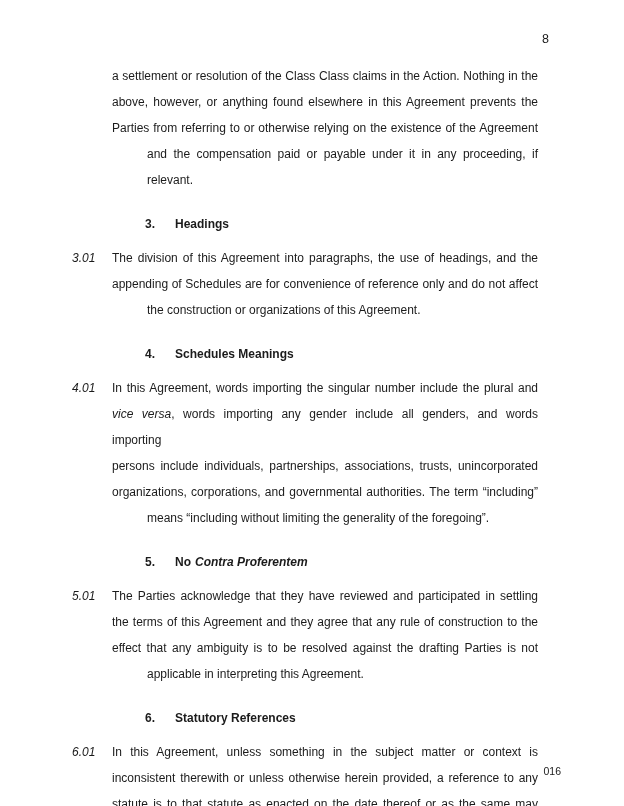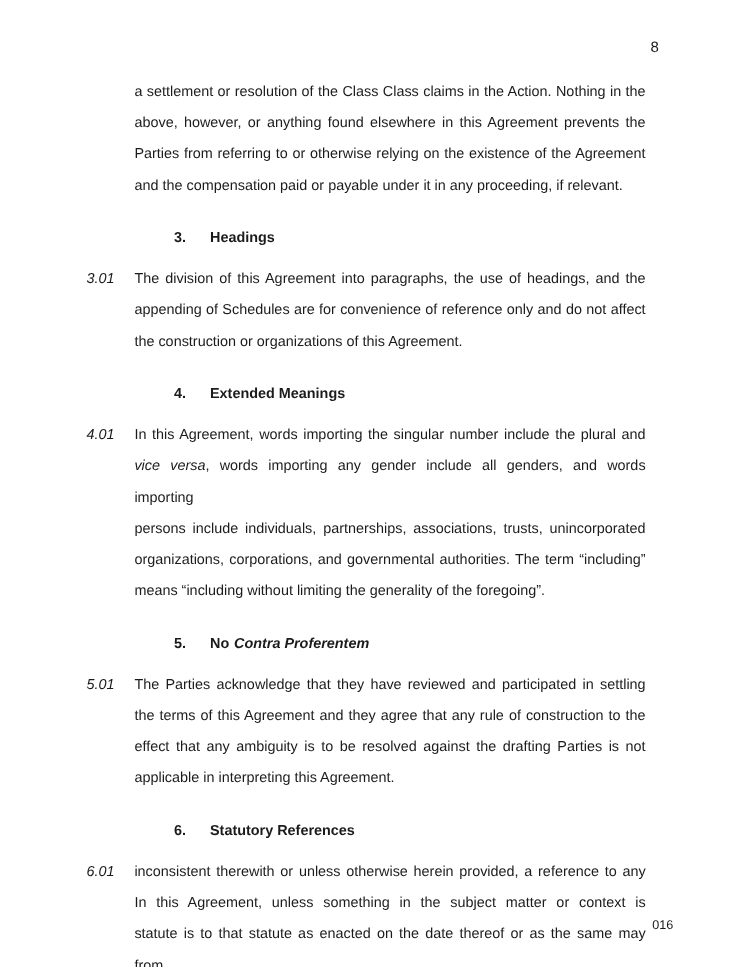--- a/index.html
+++ b/index.html
@@ -34,21 +34,21 @@
     top: 63px;
     width: 426px;
   }
   .line {
     font-size: 12px;
     line-height: 26px;
     text-align: justify;
     text-align-last: justify;
     white-space: normal;
   }
-  .line.last { text-align-last: left; }
+  .line.last { text-align-last: left; margin-left: 35px; }
   .it { font-style: italic; }
   .heading {
     margin-top: 18px;
     padding-left: 33px;
     font-weight: 700;
     font-size: 12px;
     line-height: 26px;
   }
   .hnum { display: inline-block; width: 30px; }
   .hit { font-style: italic; margin-left: 4px; }
@@ -90,21 +90,21 @@
         <div class="plines">
             <div class="line">The division of this Agreement into paragraphs, the use of headings, and the</div>
             <div class="line">appending of Schedules are for convenience of reference only and do not affect</div>
             <div class="line last">the construction or organizations of this Agreement.</div>
           </div>
       </div>
     </section>
 
     <section class="sec">
       <h2 class="heading">
-        <span class="hnum">4.</span><span class="htext">Extended Meanings</span>
+        <span class="hnum">4.</span><span class="htext">Schedules Meanings</span>
       </h2>
       <div class="numpara">
         <span class="pnum">4.01</span>
         <div class="plines">
             <div class="line">In this Agreement, words importing the singular number include the plural and</div>
             <div class="line"><span class="it">vice versa</span><span>, words importing any gender include all genders, and words importing</span></div>
             <div class="line">persons include individuals, partnerships, associations, trusts, unincorporated</div>
             <div class="line">organizations, corporations, and governmental authorities. The term “including”</div>
             <div class="line last">means “including without limiting the generality of the foregoing”.</div>
           </div>
@@ -126,22 +126,22 @@
       </div>
     </section>
 
     <section class="sec">
       <h2 class="heading">
         <span class="hnum">6.</span><span class="htext">Statutory References</span>
       </h2>
       <div class="numpara">
         <span class="pnum">6.01</span>
         <div class="plines">
+            <div class="line">In this Agreement, unless something in the subject matter or context is</div>
             <div class="line">inconsistent therewith or unless otherwise herein provided, a reference to any</div>
-            <div class="line">In this Agreement, unless something in the subject matter or context is</div>
             <div class="line">statute is to that statute as enacted on the date thereof or as the same may from</div>
           </div>
       </div>
     </section>
 
   </div>
 
   <div class="footer-number">016</div>
 
 </div>

